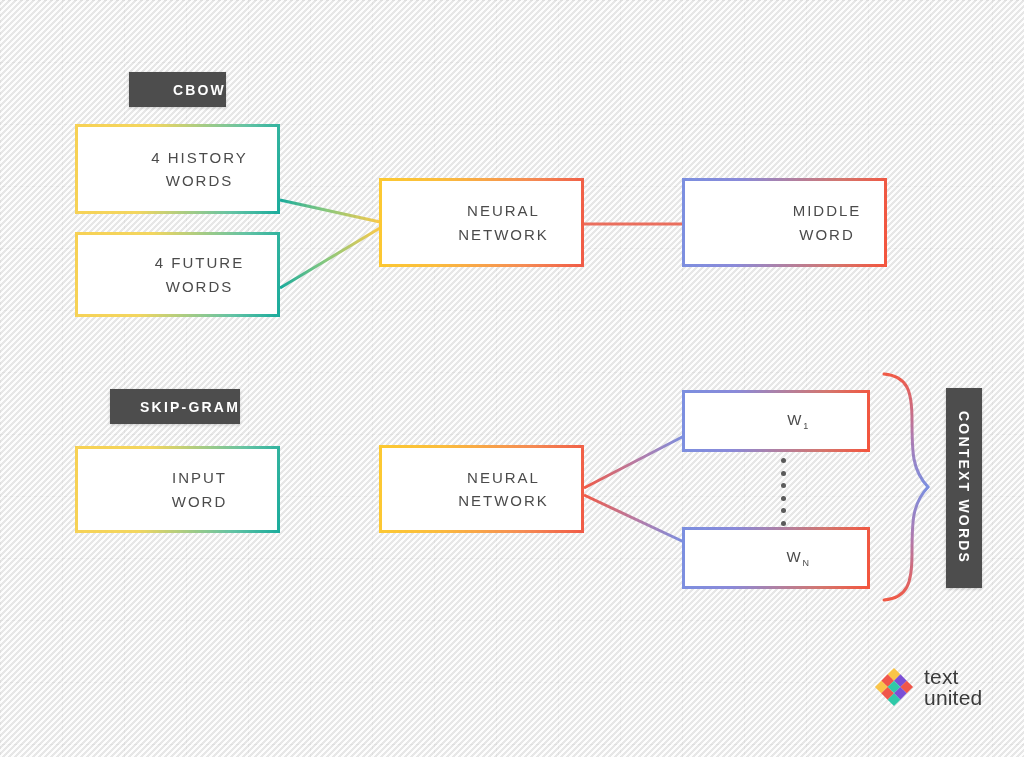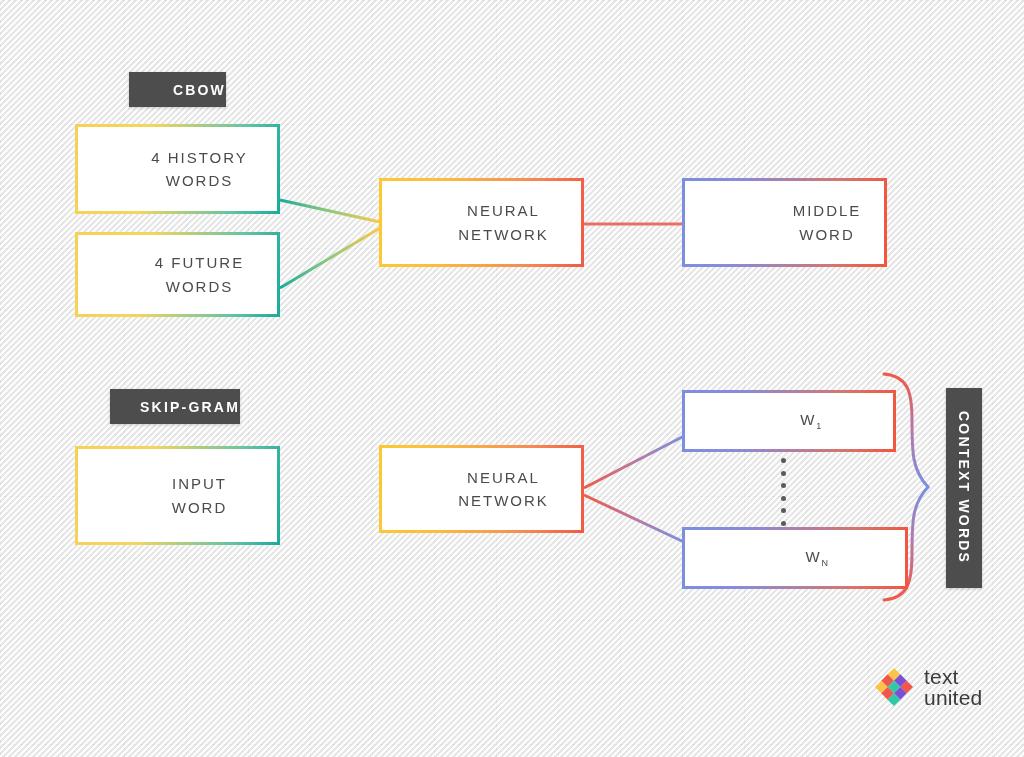--- a/index.html
+++ b/index.html
@@ -244,53 +244,53 @@
     <div class="box-inner">
       <div>MIDDLE</div>
       <div>WORD</div>
     </div>
   </div>
 
   <div class="badge" style="left:110px; top:389px; width:130px; height:35px;">
     <span>SKIP-GRAM</span>
   </div>
 
-  <div class="node-box" style="left:75px; top:446px; width:205px; height:99px;">
+  <div class="node-box" style="left:75px; top:446px; width:205px; height:87px;">
     <div class="grad-frame gf-yellow-teal"></div>
     <div class="box-inner">
       <div>INPUT</div>
       <div>WORD</div>
     </div>
   </div>
 
   <div class="node-box" style="left:379px; top:445px; width:205px; height:88px;">
     <div class="grad-frame gf-yellow-red"></div>
     <div class="box-inner">
       <div>NEURAL</div>
       <div>NETWORK</div>
     </div>
   </div>
 
-  <div class="node-box" style="left:682px; top:390px; width:214px; height:62px;">
+  <div class="node-box" style="left:682px; top:390px; width:188px; height:62px;">
     <div class="grad-frame gf-blue-red"></div>
     <div class="box-inner">
       <span>W</span><span class="sub">1</span>
     </div>
   </div>
 
   <div class="dots" style="left:780px; top:458px; width:6px; height:68px;">
     <span></span>
     <span></span>
     <span></span>
     <span></span>
     <span></span>
     <span></span>
   </div>
 
-  <div class="node-box" style="left:682px; top:527px; width:226px; height:62px;">
+  <div class="node-box" style="left:682px; top:527px; width:188px; height:62px;">
     <div class="grad-frame gf-blue-red"></div>
     <div class="box-inner">
       <span>W</span><span class="sub">N</span>
     </div>
   </div>
 
   <div class="badge-vertical" style="left:946px; top:388px; width:36px; height:200px;">
     <span class="vtext">CONTEXT WORDS</span>
   </div>
 

